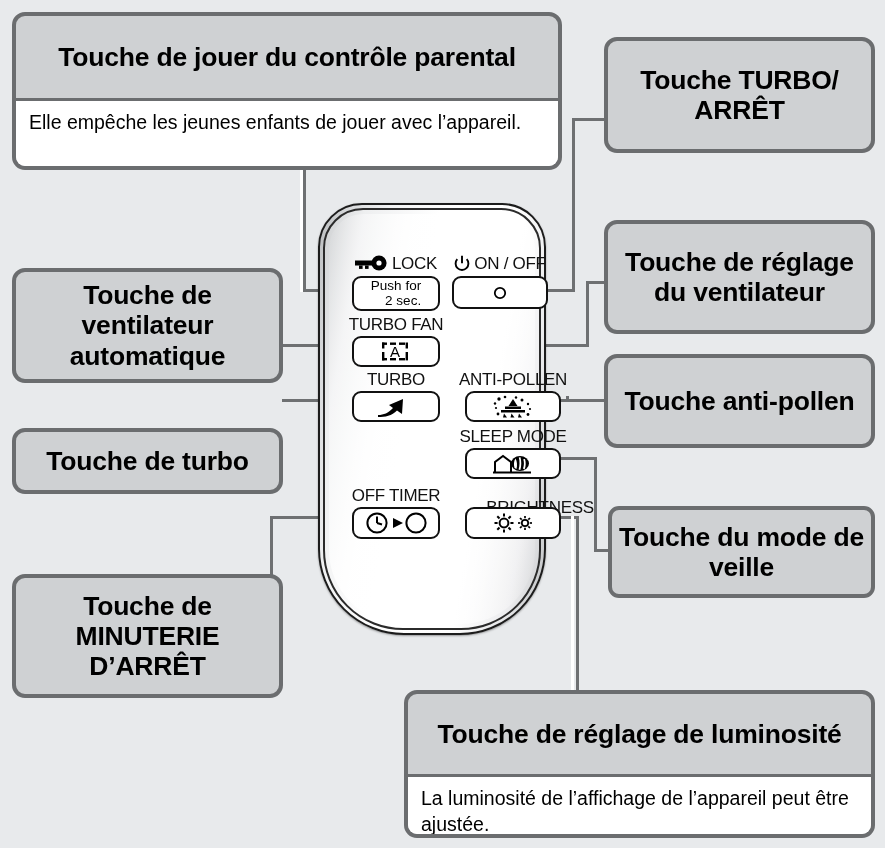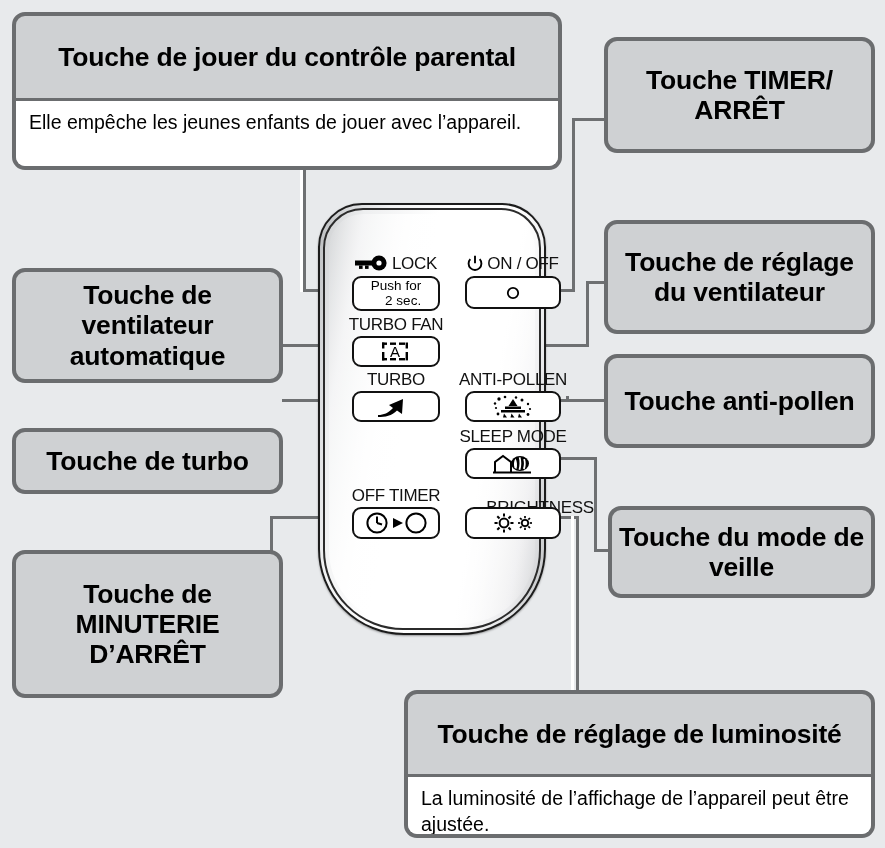--- a/index.html
+++ b/index.html
@@ -140,44 +140,44 @@
   <div class="line h" style="left:520px;top:516px;width:59px;"></div>
   <div class="line v" style="left:576px;top:516px;height:175px;"></div>
   <div class="line-w v" style="left:571px;top:516px;height:175px;"></div>
 
   <div class="callout" style="left:12px;top:12px;width:550px;height:158px;">
     <div class="title" style="height:82px;font-size:26.5px;">Touche de jouer du contrôle parental</div>
     <div class="body" style="height:73px;">Elle empêche les jeunes enfants de jouer avec l’appareil.</div>
   </div>
 
   <div class="callout plain" style="left:604px;top:37px;width:271px;height:116px;">
-    <div class="title" style="font-size:26.5px;">Touche TIMER/ ARRÊT</div>
+    <div class="title" style="font-size:26.5px;">Touche TURBO/ ARRÊT</div>
   </div>
 
   <div class="callout plain" style="left:604px;top:184px;width:271px;height:114px;margin-top:36px;">
     <div class="title" style="font-size:26.5px;">Touche de réglage du ventilateur</div>
   </div>
 
   <div class="callout plain" style="left:12px;top:268px;width:271px;height:115px;">
     <div class="title" style="font-size:26.5px;">Touche de ventilateur automatique</div>
   </div>
 
   <div class="callout plain" style="left:604px;top:354px;width:271px;height:94px;">
     <div class="title" style="font-size:26.5px;">Touche anti-pollen</div>
   </div>
 
   <div class="callout plain" style="left:12px;top:428px;width:271px;height:66px;">
     <div class="title" style="font-size:26.5px;">Touche de turbo</div>
   </div>
 
-  <div class="callout plain" style="left:608px;top:506px;width:267px;height:92px;">
+  <div class="callout plain" style="left:608px;top:506px;width:267px;height:92px;border-radius:11px;">
     <div class="title" style="font-size:26.5px;">Touche du mode de veille</div>
   </div>
 
-  <div class="callout plain" style="left:12px;top:550px;width:271px;height:148px;">
+  <div class="callout plain" style="left:12px;top:574px;width:271px;height:124px;">
     <div class="title" style="font-size:26.5px;">Touche de MINUTERIE D’ARRÊT</div>
   </div>
 
   <div class="callout" style="left:404px;top:690px;width:471px;height:148px;">
     <div class="title" style="height:80px;font-size:26.5px;">Touche de réglage de luminosité</div>
     <div class="body" style="height:64px;">La luminosité de l’affichage de l’appareil peut être ajustée.</div>
   </div>
 
   <div id="remote">
     <div class="shell"></div>
@@ -241,21 +241,21 @@
         <svg width="62" height="24" viewBox="0 0 62 24">
           <circle cx="12" cy="12" r="9.6" fill="none" stroke="#000" stroke-width="2"></circle>
           <line x1="12" y1="12" x2="12" y2="5.5" stroke="#000" stroke-width="2"></line>
           <line x1="12" y1="12" x2="17" y2="13.5" stroke="#000" stroke-width="2"></line>
           <path d="M28 7 L38 12 L28 17 Z" fill="#000"></path>
           <circle cx="51" cy="12" r="9.6" fill="none" stroke="#000" stroke-width="2"></circle>
         </svg>
       </div>
     </div>
 
-    <div class="keyblock" style="left:141px;top:50px;width:108px;height:66px;">
+    <div class="keyblock" style="left:128px;top:50px;width:108px;height:66px;">
       <div style="position:absolute;left:0;top:0;width:108px;height:20px;display:flex;align-items:center;justify-content:center;">
         <span style="display:inline-block;margin-right:4px;">
           <svg width="16" height="17" viewBox="0 0 16 17">
             <path d="M3.3 4.2 A6.4 6.4 0 1 0 12.7 4.2" fill="none" stroke="#000" stroke-width="1.9"></path>
             <line x1="8" y1="0.8" x2="8" y2="8.2" stroke="#000" stroke-width="1.9"></line>
           </svg>
         </span>
         <span class="keylabel" style="position:static;width:auto;font-size:17px;">ON / OFF</span>
       </div>
       <div class="key" style="left:6px;top:23px;width:96px;height:33px;">

